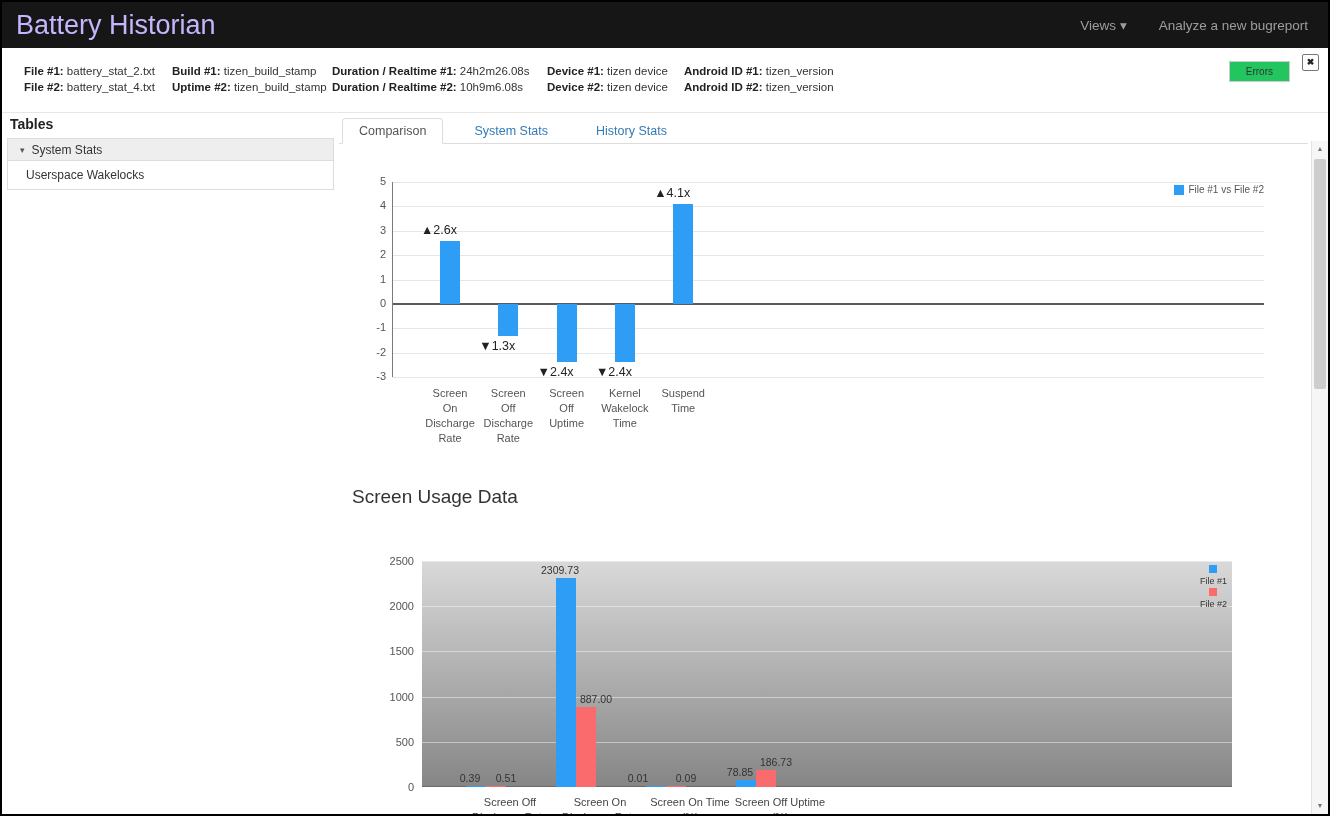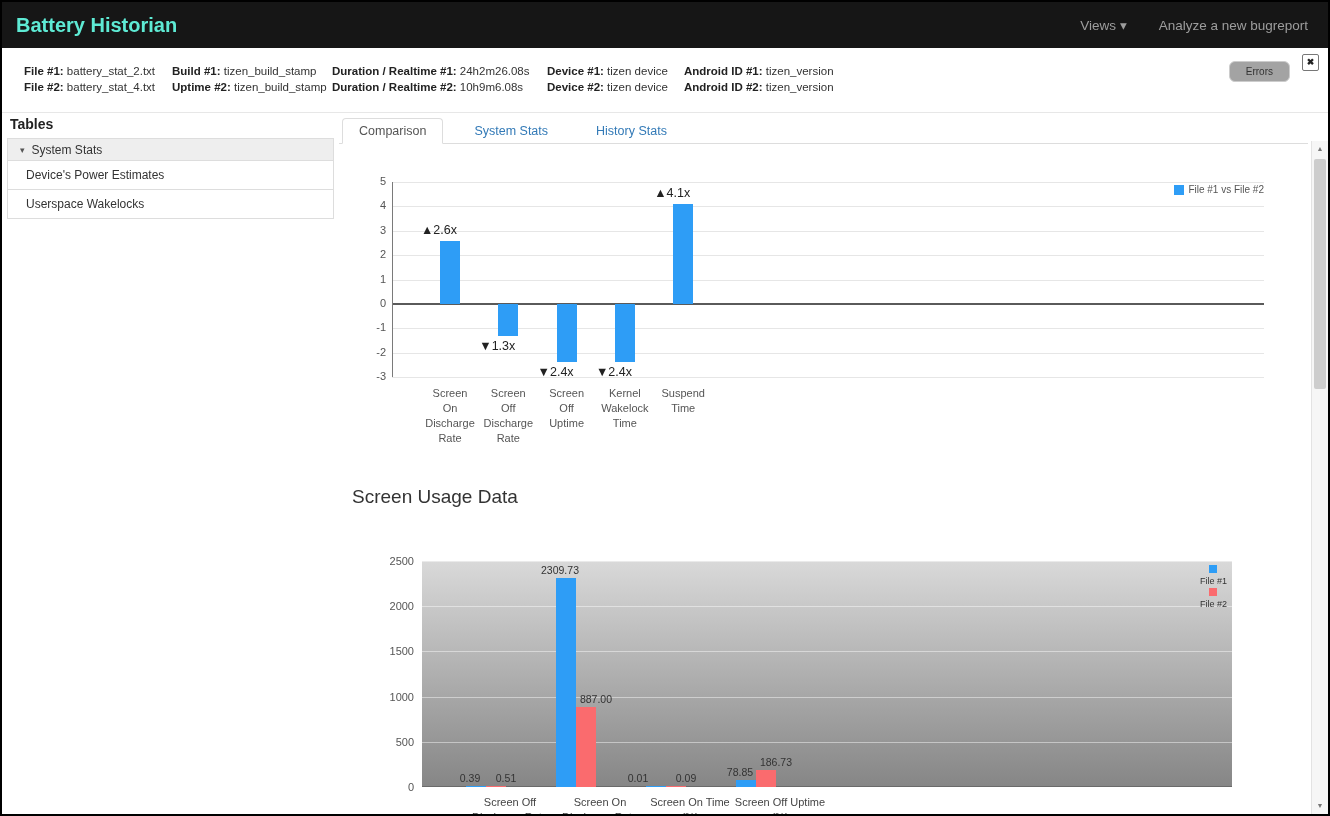--- a/index.html
+++ b/index.html
@@ -1,30 +1,30 @@
 <!DOCTYPE html>
 <html><head>
 <meta charset="utf-8">
 <style>
   html,body{margin:0;padding:0;background:#fff;}
   #page{position:relative;width:1330px;height:816px;border:2px solid #000;box-sizing:border-box;
         background:#fff;overflow:hidden;font-family:"Liberation Sans",sans-serif;}
   
   #topbar{position:absolute;left:0;top:0;width:100%;height:46px;background:#161616;
           display:flex;align-items:center;box-sizing:border-box;padding:0 14px;}
-  #topbar .title{color:#5eead4;font-size:20px;font-weight:bold;}
+  #topbar .title{color:#c4b5fd;font-size:27px;}
   #topbar .nav{margin-left:auto;display:flex;align-items:center;gap:32px;padding-right:6px;}
   #topbar .navlink{color:#9d9d9d;font-size:13.5px;cursor:pointer;white-space:nowrap;}
   
   #infobar{position:absolute;left:0;top:46px;width:100%;height:65px;background:#fff;
            border-bottom:1px solid #e7e7e7;box-sizing:border-box;}
   .info-col{position:absolute;top:15px;font-size:11.5px;color:#333;line-height:16px;white-space:nowrap;}
   .info-entry b{font-weight:bold;color:#222;}
   #errors-btn{position:absolute;right:38px;top:13px;padding:4px 16px;font-size:10px;color:#333;
-              background:#a3a3a3;border:1px solid #ccc;border-radius:6px;cursor:pointer;
+              background:#22c55e;border:1px solid #ccc;border-radius:0;cursor:pointer;
               font-family:"Liberation Sans",sans-serif;}
   #close-btn{position:absolute;right:9px;top:6px;width:15px;height:15px;border:1px solid #777;
              border-radius:2px;font-size:9px;line-height:15px;text-align:center;color:#222;
              font-weight:bold;cursor:pointer;}
   
   #tables-title{position:absolute;left:8px;top:114px;font-size:14px;font-weight:bold;color:#222;}
   #sidebar-list{position:absolute;left:5px;top:136px;width:325px;border:1px solid #ddd;
                 border-bottom:none;background:#fff;}
   .acc-header{height:21px;background:#eee;border-bottom:1px solid #ddd;font-size:12px;color:#333;
               display:flex;align-items:center;padding-left:12px;gap:7px;cursor:pointer;}
@@ -101,21 +101,20 @@
     <div id="close-btn">✖</div>
   </div>
 
   <div id="tables-title">Tables</div>
 
   <div id="sidebar-list">
     <div class="acc-header">
       <span class="caret">▾</span>
       <span>System Stats</span>
     </div>
-      <div class="side-item">Device's Power Estimates</div>
       <div class="side-item">Userspace Wakelocks</div>
     </div>
 
   <div id="tabbar">
       <div class="tab active">Comparison</div>
       <div class="tab">System Stats</div>
       <div class="tab">History Stats</div>
     </div>
 
   <div id="chart1">

